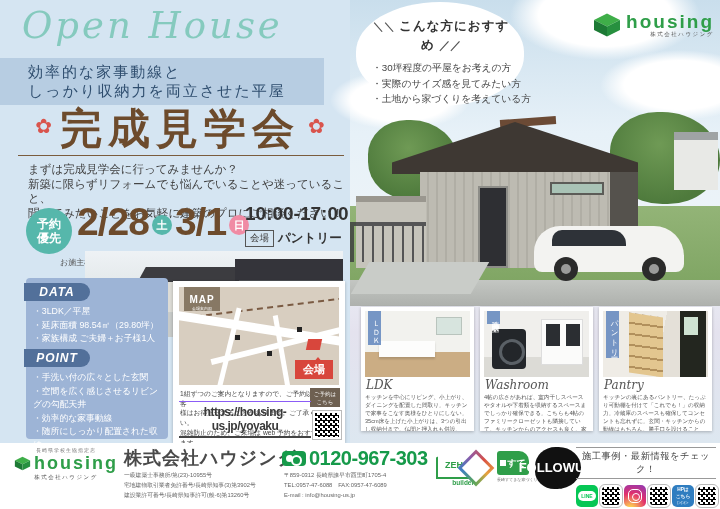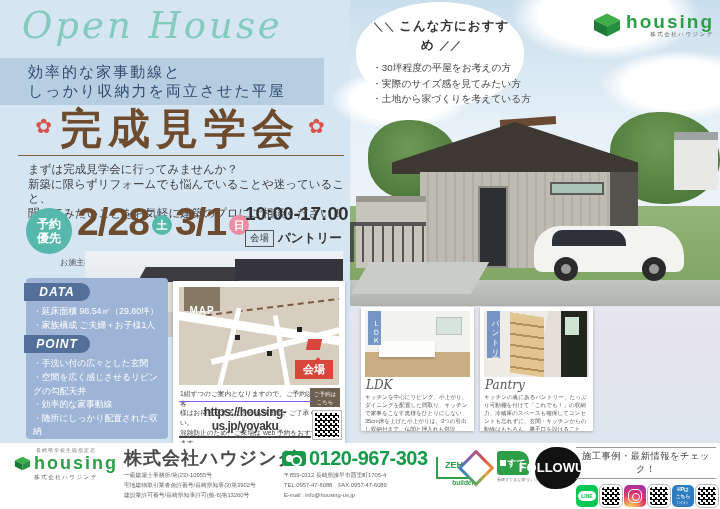--- a/index.html
+++ b/index.html
@@ -46,21 +46,21 @@
   .panel-tab { position:relative; left:-2px; width:66px; height:18px; background:#52709a; border-radius:0 10px 10px 0; color:#fff; font-size:12px; font-weight:bold; font-style:italic; text-align:center; line-height:18px; letter-spacing:1px; }
   .panel-tab.first { margin-top:5px; }
   .panel-list { list-style:none; padding:4px 5px 3px 7px; }
   .panel-list li { font-size:8.8px; color:#fff; line-height:1.55; }
   .panel-list li::before { content:"・"; }
 
   
   .map-card { position:absolute; left:173px; top:281px; width:172px; height:162px; background:#fff; box-shadow:0 1px 3px rgba(0,0,0,.25); }
   .map-area { position:absolute; left:6px; top:6px; width:160px; height:98px; background:#d8cec0; overflow:hidden; }
   .map-ribbon { position:absolute; left:5px; top:0; width:36px; height:24px; background:#877864; color:#fff; text-align:center; z-index:3; }
-  .map-ribbon .mr-title { font-size:10px; font-weight:bold; letter-spacing:1px; line-height:12px; padding-top:18px; }
+  .map-ribbon .mr-title { font-size:10px; font-weight:bold; letter-spacing:1px; line-height:12px; padding-top:7px; }
   .map-ribbon .mr-sub { font-size:4px; line-height:5px; }
   .map-road { position:absolute; background:#fff; }
   .map-rail { position:absolute; left:6px; top:20px; width:160px; border-top:2px dashed #7b5b43; transform:rotate(-7deg); }
   .map-landmark { position:absolute; width:5px; height:5px; background:#222; }
   .map-site { position:absolute; right:18px; top:52px; width:14px; height:11px; background:#d8463c; transform:skewX(-12deg); }
   .map-venue-tag { position:absolute; right:6px; bottom:6px; background:#d8463c; color:#fff; font-size:11px; font-weight:bold; padding:2px 8px; }
   .map-venue-tag::before { content:""; position:absolute; right:10px; top:-8px; border:5px solid transparent; border-bottom:6px solid #d8463c; }
   .map-note { position:absolute; left:7px; top:108px; width:158px; font-size:6.7px; color:#444; line-height:1.45; }
   .reserve-badge { position:absolute; right:5px; top:107px; width:30px; height:19px; background:#6e6051; color:#fff; font-size:5.5px; text-align:center; line-height:8px; padding-top:2px; }
   .map-url { position:absolute; left:6px; bottom:5px; width:132px; font-size:12px; font-weight:bold; color:#3a3a3a; border-top:1px solid #8b5cf6; border-bottom:2px solid #444; padding:3px 0; text-align:center; letter-spacing:-0.5px; }
@@ -204,20 +204,21 @@
       <div class="ext-wall1"></div>
       <div class="ext-roof2"></div>
       <div class="ext-wall2"></div>
       <div class="ext-drive"></div>
       <div class="ext-car"></div>
     </div>
 
     <div class="data-panel">
       <div class="panel-tab first">DATA</div>
       <ul class="panel-list">
+        <li>3LDK／平屋</li>
         <li>延床面積 98.54㎡（29.80坪）</li>
         <li>家族構成 ご夫婦＋お子様1人</li>
       </ul>
       <div class="panel-tab">POINT</div>
       <ul class="panel-list">
         <li>手洗い付の広々とした玄関</li>
         <li>空間を広く感じさせるリビングの勾配天井</li>
         <li>効率的な家事動線</li>
         <li>随所にしっかり配置された収納</li>
       </ul>
@@ -309,20 +310,29 @@
       <div class="card">
         <div class="card-photo ph-ldk">
           <div class="ribbon">ＬＤＫ</div>
           <div class="win"></div>
           <div class="counter"></div>
         </div>
         <div class="card-caption">LDK</div>
         <div class="card-desc">キッチンを中心にリビング、小上がり、ダイニングを配置した間取り。キッチンで家事をこなす奥様をひとりにしない。35cm床を上げた小上がりは、3つの引出し収納付きで、仏間と押入れも併設。</div>
       </div>
       <div class="card">
+        <div class="card-photo ph-wash">
+          <div class="ribbon">洗面脱衣室</div>
+          <div class="washer"></div>
+          <div class="cab"></div>
+        </div>
+        <div class="card-caption">Washroom</div>
+        <div class="card-desc">4帖の広さがあれば、室内干しスペースやタオルや下着類を収納するスペースまでしっかり確保できる。こちらも4帖のファミリークローゼットも隣接していて、キッチンからのアクセスも良く、家事動線もコンパクトになって◎</div>
+      </div>
+      <div class="card">
         <div class="card-photo ph-pantry">
           <div class="ribbon">パントリー</div>
           <div class="shelf"></div>
           <div class="doorway"></div>
         </div>
         <div class="card-caption">Pantry</div>
         <div class="card-desc">キッチンの裏にあるパントリー、たっぷり可動棚を付けて「これでも！」の収納力。冷蔵庫のスペースも確保してコンセントも忘れずに。玄関・キッチンからの動線はもちろん、勝手口を設けることで、買い物帰りやゴミ捨て時のストレスもなくなる算段。</div>
       </div>
     </div>
   </div>

